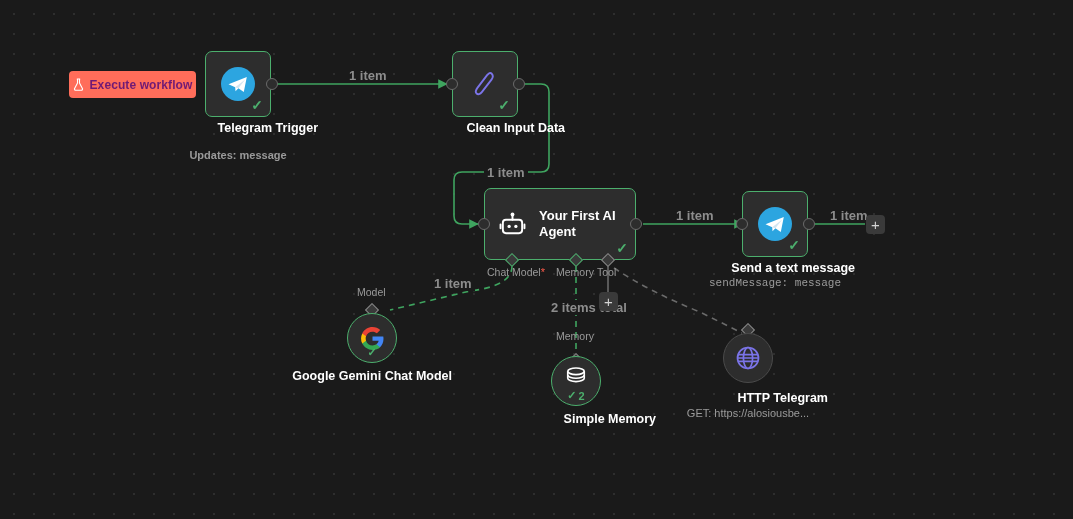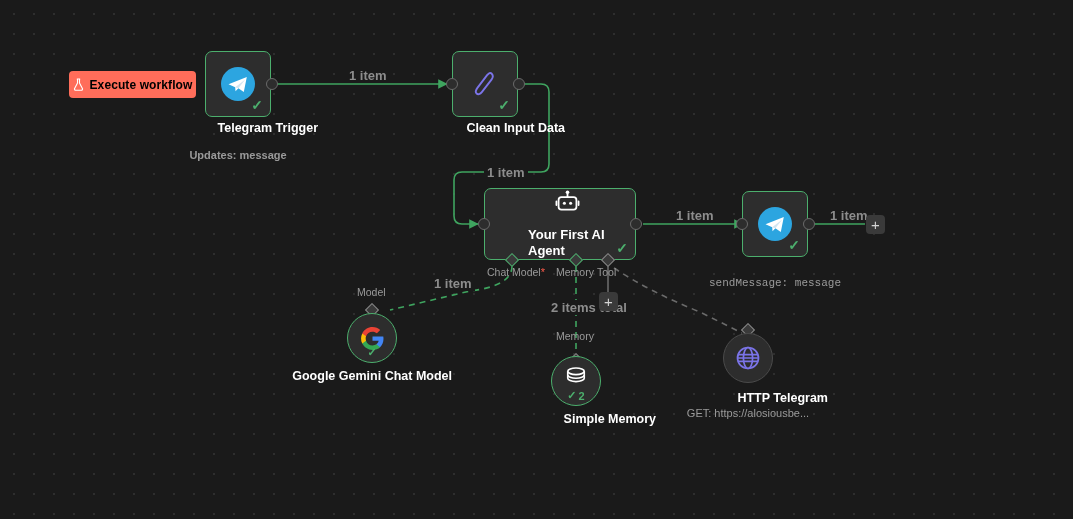--- a/index.html
+++ b/index.html
@@ -20,42 +20,41 @@
   #edges { position: absolute; left: 0; top: 0; width: 1073px; height: 519px; pointer-events: none; }
 
   
   .exec-btn {
     position: absolute;
     left: 69px; top: 71px;
     width: 127px; height: 27px;
     background: #ff6d5a;
     border-radius: 4px;
     display: flex; align-items: center; justify-content: center; gap: 6px;
-    color: #000000; font-size: 12px; font-weight: 700;
+    color: #701a75; font-size: 12px; font-weight: 700;
     cursor: pointer;
     letter-spacing: .1px;
   }
   .exec-btn svg { display:block; }
 
   
   .node-sq {
     position: absolute;
     width: 66px; height: 66px;
     background: #2d2d2d;
     border: 1.5px solid #4caf6d;
     border-radius: 7px;
     display: flex; align-items: center; justify-content: center;
     cursor: pointer;
   }
   .node-sq.wide {
     width: 152px; height: 72px;
     justify-content: flex-start;
     padding-left: 14px;
     gap: 13px;
-    flex-direction: column;
   }
   .node-title-inner {
     color: #ffffff; font-size: 13px; font-weight: 700; line-height: 16px;
     width: 78px;
   }
   .tick {
     position: absolute; right: 7px; bottom: 4px;
     color: #4caf6d; font-size: 14px; line-height: 1; font-weight: 700;
   }
 
@@ -224,20 +223,21 @@
   <div class="node-sq" style="left:742px; top:191px;">
     <svg width="34" height="34" viewBox="0 0 34 34">
       <circle cx="17" cy="17" r="17" fill="#2ca5e0"></circle>
       <path d="M7.5,17.2 L25.8,10.1 L22.8,25.1 L17.4,21.3 L14.5,24.2 L14.2,20.2 Z" fill="#ffffff"></path>
       <path d="M14.2,20.2 L24.2,12.6 L17.4,21.3 Z" fill="#d2e5f1"></path>
     </svg>
     <span class="tick">✓</span>
   </div>
   <div class="endpoint" style="left:736px; top:218px;"></div>
   <div class="endpoint" style="left:803px; top:218px;"></div>
+  <div class="node-label" style="left:695px; top:261px; width:160px;">Send a text message</div>
   <div class="node-sub" style="left:695px; top:276px; width:160px;font-family:Liberation Mono, monospace;">sendMessage: message</div>
 
   <div class="diamond" style="left:367px; top:305px;"></div>
   <div class="node-circ" style="left:347px; top:313px;">
     <svg width="25" height="25" viewBox="0 0 48 48">
       <path fill="#4285F4" d="M45.1,24.5c0-1.6-0.1-3.1-0.4-4.5H24v8.5h11.8c-0.5,2.7-2.1,5-4.4,6.6v5.5h7.1C42.7,36.7,45.1,31.1,45.1,24.5z"></path>
       <path fill="#34A853" d="M24,46c6,0,11-2,14.6-5.4l-7.1-5.5c-2,1.3-4.5,2.1-7.5,2.1c-5.8,0-10.7-3.9-12.4-9.1H4.3v5.7C7.9,41.1,15.4,46,24,46z"></path>
       <path fill="#FBBC05" d="M11.6,28.1c-0.4-1.3-0.7-2.7-0.7-4.1s0.2-2.8,0.7-4.1v-5.7H4.3C2.8,17.1,2,20.4,2,24s0.8,6.9,2.3,9.8L11.6,28.1z"></path>
       <path fill="#EA4335" d="M24,10.8c3.3,0,6.2,1.1,8.5,3.3l6.3-6.3C35,4.1,30,2,24,2C15.4,2,7.9,6.9,4.3,14.2l7.3,5.7C13.3,14.7,18.2,10.8,24,10.8z"></path>
     </svg>

